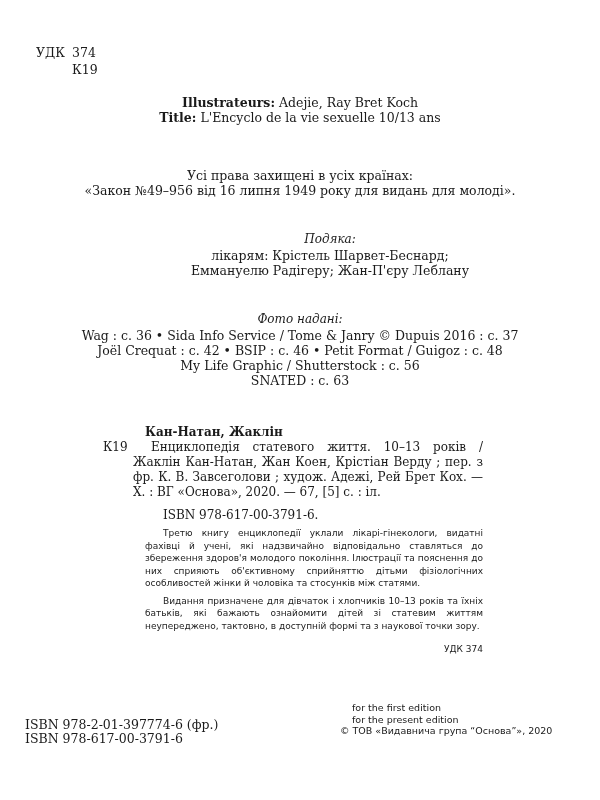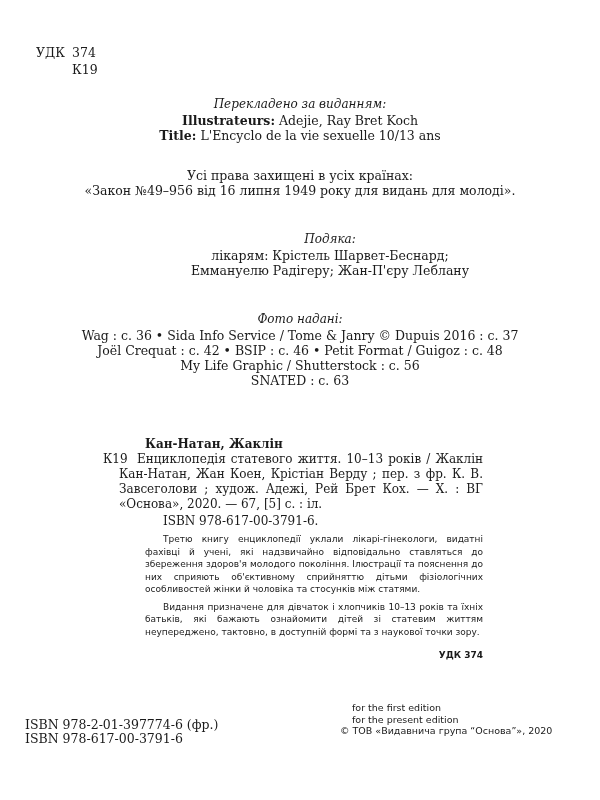--- a/index.html
+++ b/index.html
@@ -6,51 +6,50 @@
   body { width: 600px; height: 800px; position: relative; overflow: hidden;
          font-family: "DejaVu Serif", serif; color: #1a1a1a; }
   .abs { position: absolute; }
   .udk-top { left: 36px; top: 44px; font-size: 12.5px; line-height: 17px; }
   .udk-top .row { display: flex; }
   .udk-top .lbl { width: 36px; }
   .center-block { left: 0; width: 600px; text-align: center; }
   .hdr-ital { font-style: italic; font-size: 12px; line-height: 18px; }
   .line { font-size: 12.5px; line-height: 15px; }
   .bold { font-weight: bold; }
-  .card { left: 103px; top: 437px; width: 380px; }
+  .card { left: 103px; top: 425px; width: 380px; }
   .card-author { margin-left: 42px; font-weight: bold; font-size: 12px; line-height: 15px; }
   .card-body { position: relative; font-size: 12px; line-height: 15px; }
   .card-code { position: absolute; left: 0; top: 0; }
-  .card-text { margin-left: 16px; text-align: justify; text-indent: 18px; }
-  .card-isbn { margin-left: 60px; font-size: 12px; line-height: 16px; margin-top: 1px; }
+  .card-text { margin-left: 30px; text-align: justify; text-indent: 18px; }
+  .card-isbn { margin-left: 60px; font-size: 12px; line-height: 16px; margin-top: 7px; }
   .annot { margin-left: 42px; font-family: "DejaVu Sans", sans-serif; font-size: 9px; line-height: 12.5px;
            text-align: justify; margin-top: 4px; }
   .annot p { margin: 0; text-indent: 18px; }
   .annot p + p { margin-top: 5px; }
-  .udk-bottom { text-align: right; font-family: "DejaVu Sans", sans-serif; font-weight: bold; font-size: 9px; margin-top: 12px; }
+  .udk-bottom { text-align: right; font-family: "DejaVu Sans", sans-serif; font-weight: normal; font-size: 9px; margin-top: 12px; }
   .copyright { left: 340px; top: 702px; font-family: "DejaVu Sans", sans-serif; font-size: 9.5px; line-height: 11.5px; }
   .copyright .indent { padding-left: 12px; }
   .isbns { left: 25px; top: 718px; font-size: 12.5px; line-height: 14px; }
 </style>
 </head>
 <body>
 
 <div class="abs udk-top">
   <div class="row">
     <span class="lbl">УДК</span>
     <span>374</span>
   </div>
   <div class="row">
     <span class="lbl"></span>
     <span>К19</span>
   </div>
 </div>
 
 <div class="abs center-block" style="top:95px;">
-  <div class="hdr-ital">Перекладено за виданням:</div>
   <div class="line">
     <span class="bold">Illustrateurs:</span>
     <span>Adejie, Ray Bret Koch</span>
   </div>
   <div class="line">
     <span class="bold">Title:</span>
     <span>L'Encyclo de la vie sexuelle 10/13 ans</span>
   </div>
 </div>
 

